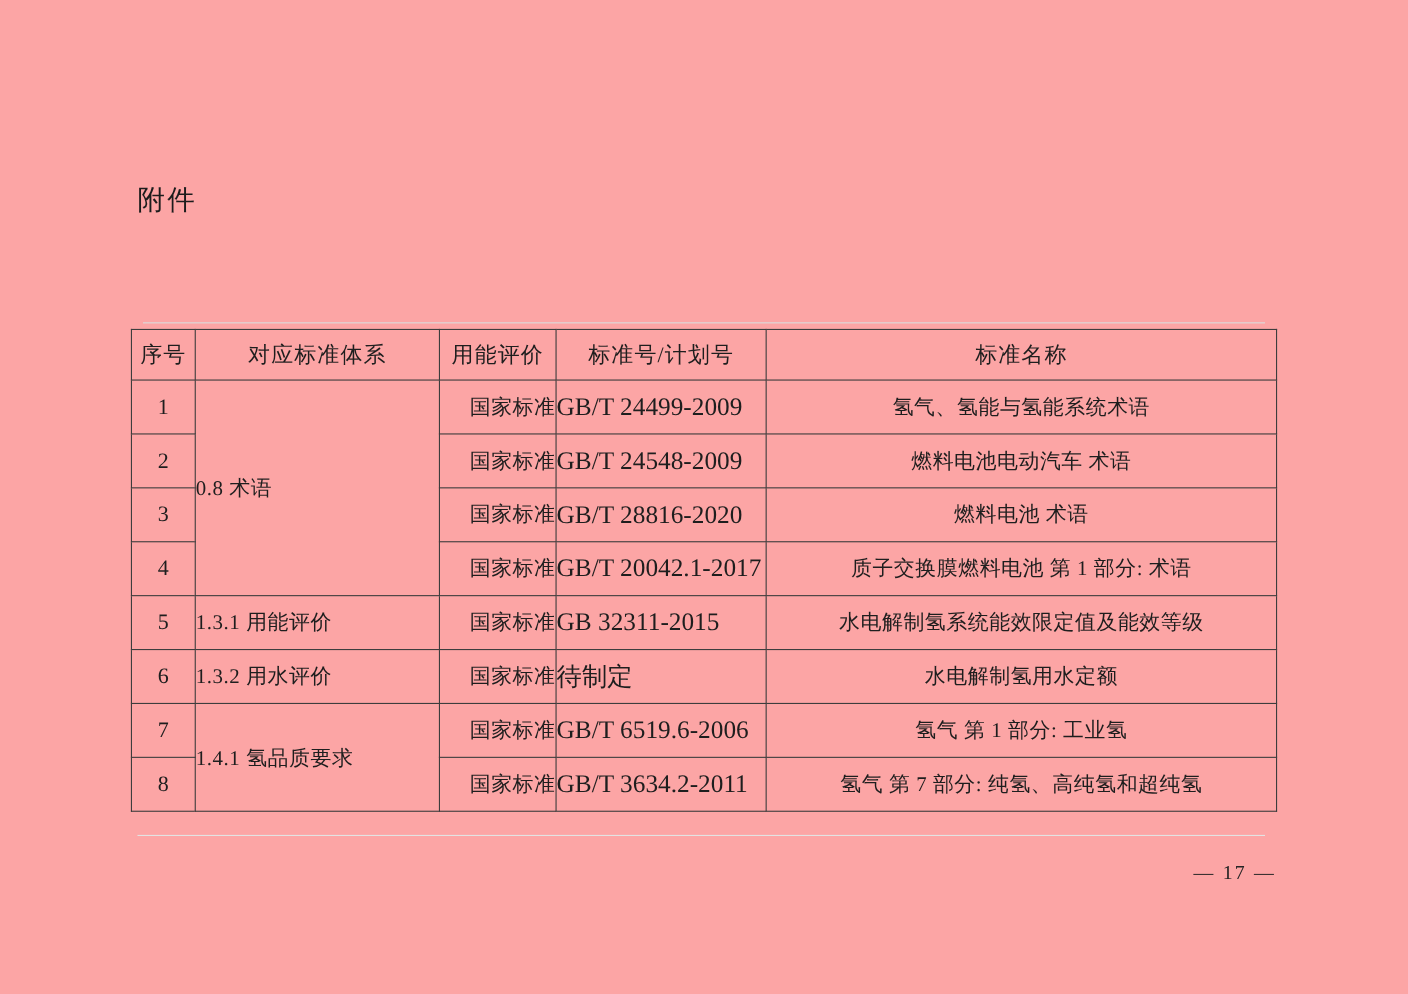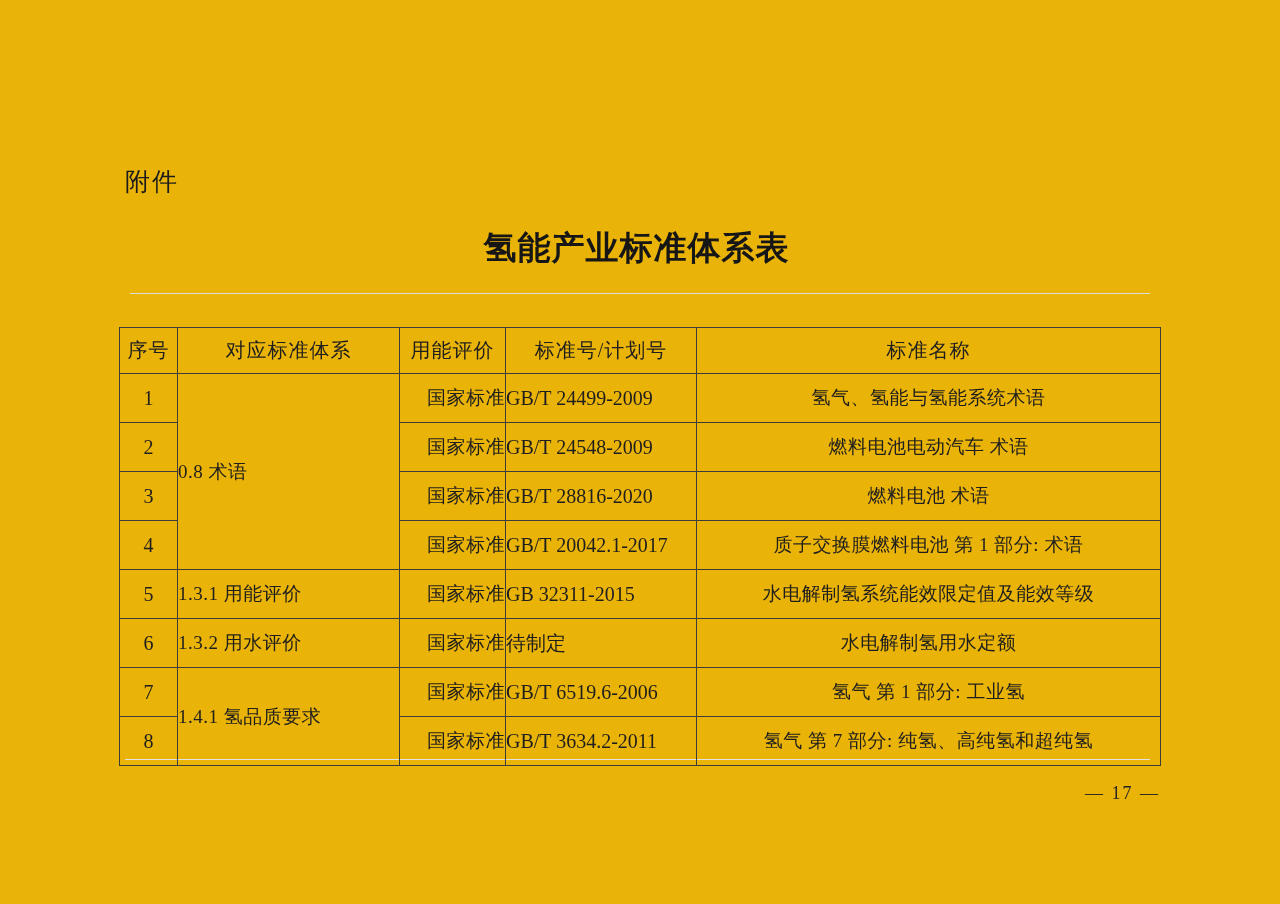--- a/index.html
+++ b/index.html
@@ -9,21 +9,21 @@
     height: 904px;
     background: #ffffff;
     position: relative;
     font-family: "Liberation Serif", serif;
     color: #1e1e1e;
     overflow: hidden;
   }
   .page {
     position: absolute;
     inset: 0;
-    background: #eab308;
+    background: #fca5a5;
   }
   .attachment {
     position: absolute;
     left: 125px;
     top: 165px;
     font-size: 25px;
     letter-spacing: 2px;
     color: #1c1c1c;
     font-family: "Liberation Sans", sans-serif;
     font-weight: 500;
@@ -60,21 +60,20 @@
   }
   table.std-table {
     position: absolute;
     left: 119px;
     top: 299px;
     width: 1041px;
     border-collapse: collapse;
     table-layout: fixed;
     font-size: 19px;
     color: #1e1e1e;
-    margin-top: 28px;
   }
   .std-table th, .std-table td {
     border: 1.6px solid #3d3d3d;
     padding: 0;
     overflow: hidden;
     white-space: nowrap;
   }
   .std-table thead th {
     height: 46px;
     font-weight: 500;
@@ -83,41 +82,40 @@
     vertical-align: middle;
     letter-spacing: 1px;
   }
   .std-table tbody td {
     height: 49px;
     vertical-align: middle;
   }
   .c-no   { text-align: center; font-size: 20px; }
   .c-sys  { text-align: left; padding-left: 9px;  letter-spacing: 0.5px; }
   .c-type { text-align: right; letter-spacing: 0.5px; }
-  .c-code { text-align: left; padding-left: 9px;  font-size: 20px; }
+  .c-code { text-align: left; padding-left: 9px;  font-size: 23px; }
   .c-name { text-align: center; padding-left: 11px; letter-spacing: 0.5px; }
   .page-number {
     position: absolute;
     top: 783px;
     left: 1010px;
     width: 150px;
     text-align: right;
     font-size: 18px;
     color: #242424;
     letter-spacing: 2px;
   }
 </style>
 </head>
 <body>
 
 <div class="page">
 
   <div class="attachment">附件</div>
 
-  <h1 class="title">氢能产业标准体系表</h1>
 
   <div class="scan-line-top"></div>
   <div class="scan-line-bottom"></div>
 
   <table class="std-table">
     <colgroup>
       <col style="width:58px">
       <col style="width:222px">
       <col style="width:106px">
       <col style="width:191px">

